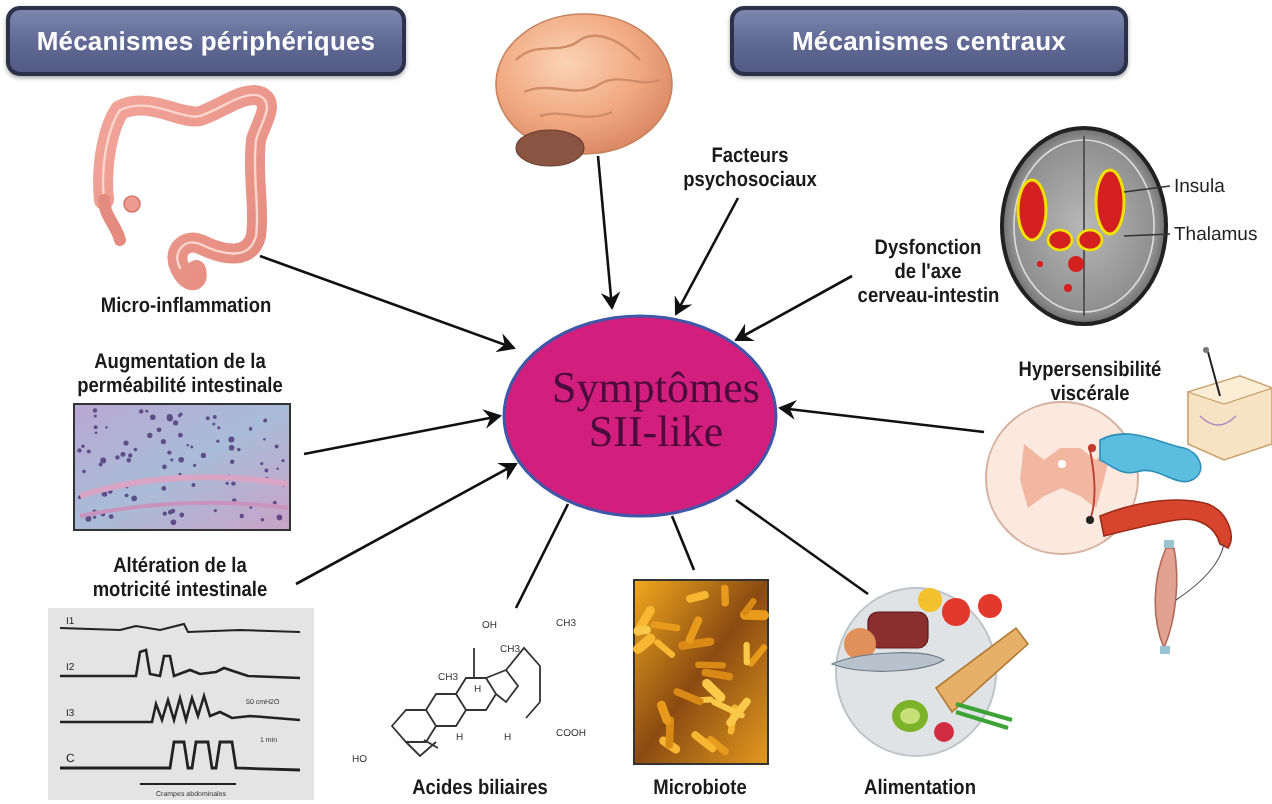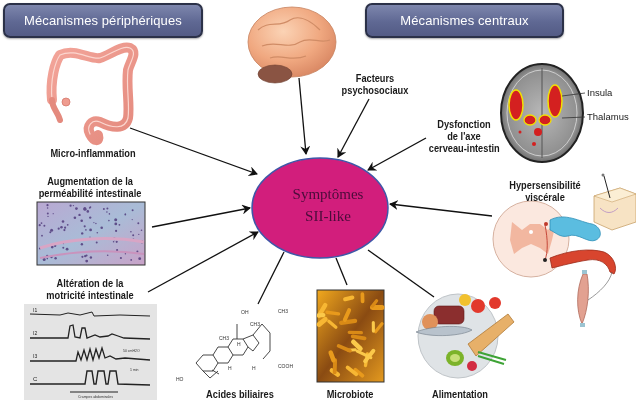--- a/index.html
+++ b/index.html
@@ -1,27 +1,27 @@
 <!DOCTYPE html>
 <html><head>
 <meta charset="utf-8">
 <style>
   html, body { margin:0; padding:0; background:#ffffff; }
   body { width:636px; height:402px; position:relative; overflow:hidden; font-family:"Liberation Sans", sans-serif; }
   .hdr { position:absolute; height:31px; border:2px solid #2b3148; border-radius:7px;
          background:linear-gradient(#7d86ad 0%, #5f6893 55%, #535b85 100%);
-         color:#ffffff; font-weight:normal; font-size:13px; display:flex; align-items:center; justify-content:center;
+         color:#ffffff; font-weight:bold; font-size:13px; display:flex; align-items:center; justify-content:center;
          box-shadow:0 1px 2px rgba(0,0,0,.35); letter-spacing:0.1px; }
   #hdr-left { left:3px; top:3px; width:196px; }
   #hdr-right { left:365px; top:3px; width:195px; }
   .lbl { position:absolute; font-weight:bold; font-size:10.5px; color:#1a1a1a; text-align:center; line-height:12px; white-space:nowrap;
          transform:scaleX(0.88); transform-origin:center top; }
   svg#diagram { position:absolute; left:0; top:0; }
   .center-text { position:absolute; left:252px; top:183px; width:152px; text-align:center; font-family:"Liberation Serif", serif;
-                 font-size:15px; line-height:22px; color:#4a0c3a; }
+                 font-size:22px; line-height:22px; color:#4a0c3a; }
 </style>
 </head>
 <body>
 
 <div class="hdr" id="hdr-left">
   <span>Mécanismes périphériques</span>
 </div>
 <div class="hdr" id="hdr-right">
   <span>Mécanismes centraux</span>
 </div>

